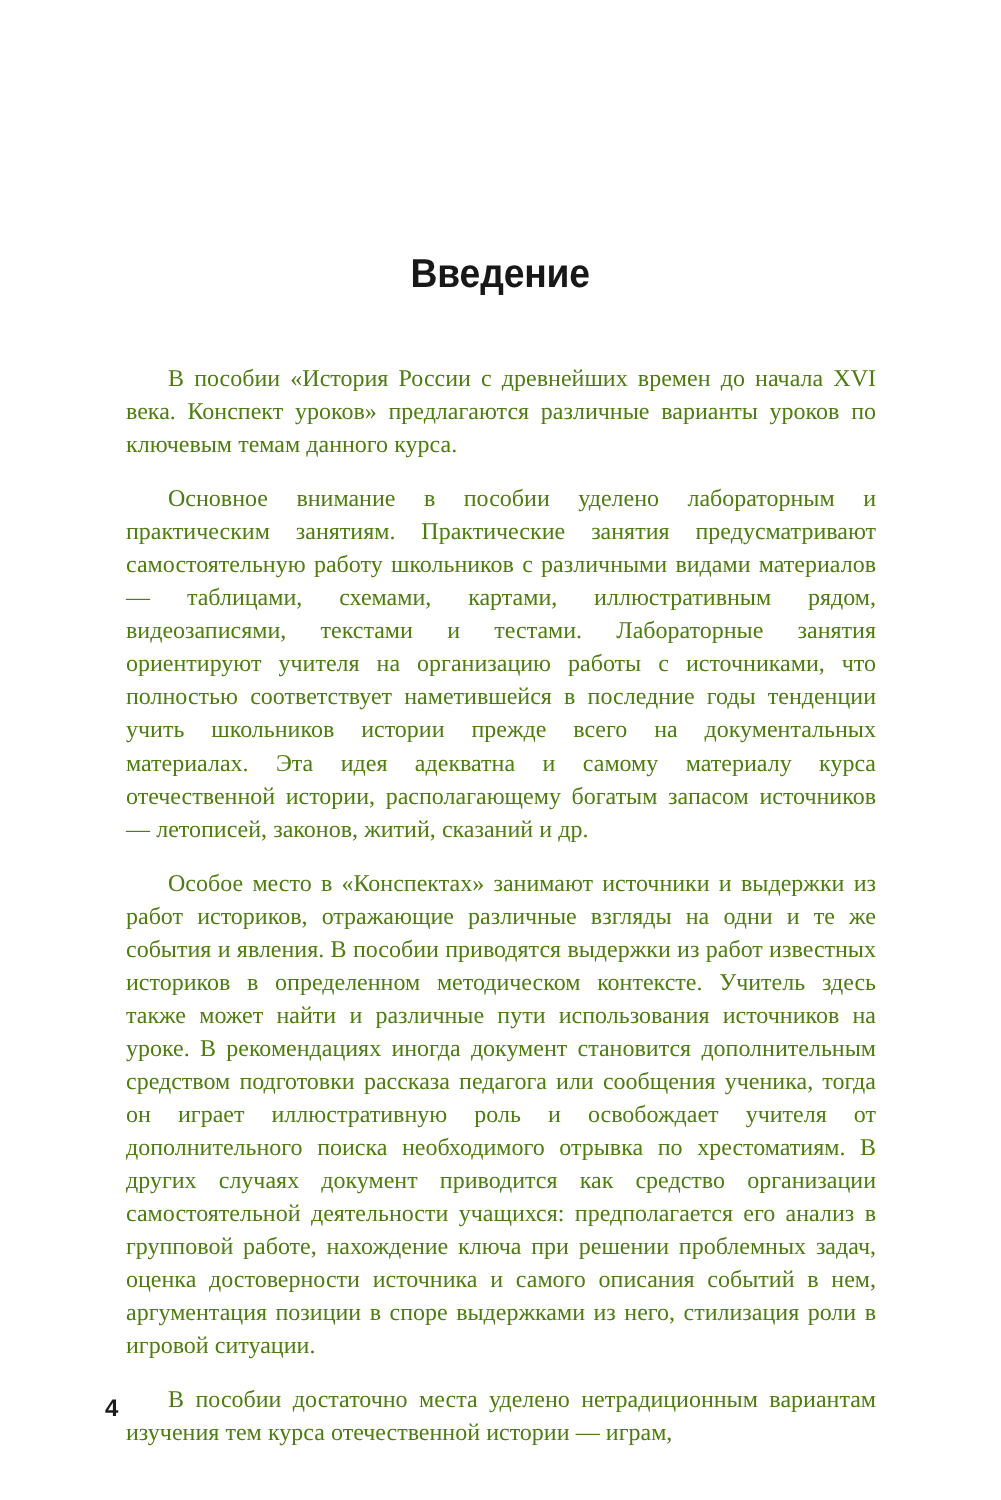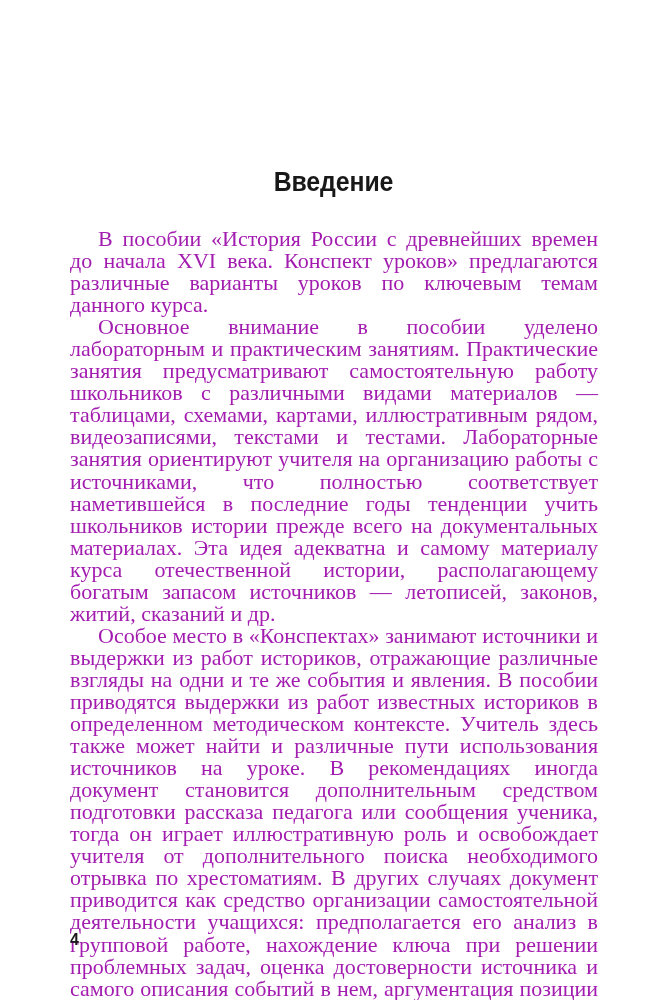--- a/index.html
+++ b/index.html
@@ -43,28 +43,28 @@
 
   
   .text-column {
     position: absolute;
     top: 228px;
     left: 70px;
     width: 528px;
   }
 
   .body-paragraph {
-    margin: 0;
+    margin: 14px;
     text-align: justify;
     text-justify: inter-word;
     text-indent: 28px;
-    font-size: 22px;
+    font-size: 16px;
     line-height: 22.05px;
     word-spacing: 0.1px;
-    color: #a21caf;
+    color: #4d7c0f;
     hyphens: manual;
   }
 
   
   .body-paragraph.is-truncated {
     text-align: justify;
   }
 
   
   .page-number {
@@ -86,18 +86,19 @@
   <h1 class="chapter-title">Введение</h1>
 
   <div class="text-column">
 
     <p class="body-paragraph">В пособии «История России с древнейших времен до начала XVI века. Конспект уроков» предлагаются различные варианты уроков по ключевым темам данного курса.</p>
 
     <p class="body-paragraph">Основное внимание в пособии уделено лабораторным и практическим занятиям. Практические занятия предусматривают самостоятельную работу школьников с различными видами материалов — таблицами, схемами, картами, иллюстративным рядом, видеозаписями, текстами и тестами. Лабораторные занятия ориентируют учителя на организацию работы с источниками, что полностью соответствует наметившейся в последние годы тенденции учить школьников истории прежде всего на документальных материалах. Эта идея адекватна и самому материалу курса отечественной истории, располагающему богатым запасом источников — летописей, законов, житий, сказаний и др.</p>
 
     <p class="body-paragraph">Особое место в «Конспектах» занимают источники и выдержки из работ историков, отражающие различные взгляды на одни и те же события и явления. В пособии приводятся выдержки из работ известных историков в определенном методическом контексте. Учитель здесь также может найти и различные пути использования источников на уроке. В рекомендациях иногда документ становится дополнительным средством подготовки рассказа педагога или сообщения ученика, тогда он играет иллюстративную роль и освобождает учителя от дополнительного поиска необходимого отрывка по хрестоматиям. В других случаях документ приводится как средство организации самостоятельной деятельности учащихся: предполагается его анализ в групповой работе, нахождение ключа при решении проблемных задач, оценка достоверности источника и самого описания событий в нем, аргументация позиции в споре выдержками из него, стилизация роли в игровой ситуации.</p>
 
+    <p class="body-paragraph is-truncated">В пособии достаточно места уделено нетрадиционным вариантам изучения тем курса отечественной истории — играм,</p>
 
   </div>
 
   <div class="page-number">4</div>
 
 </div>
 
 </body></html>

